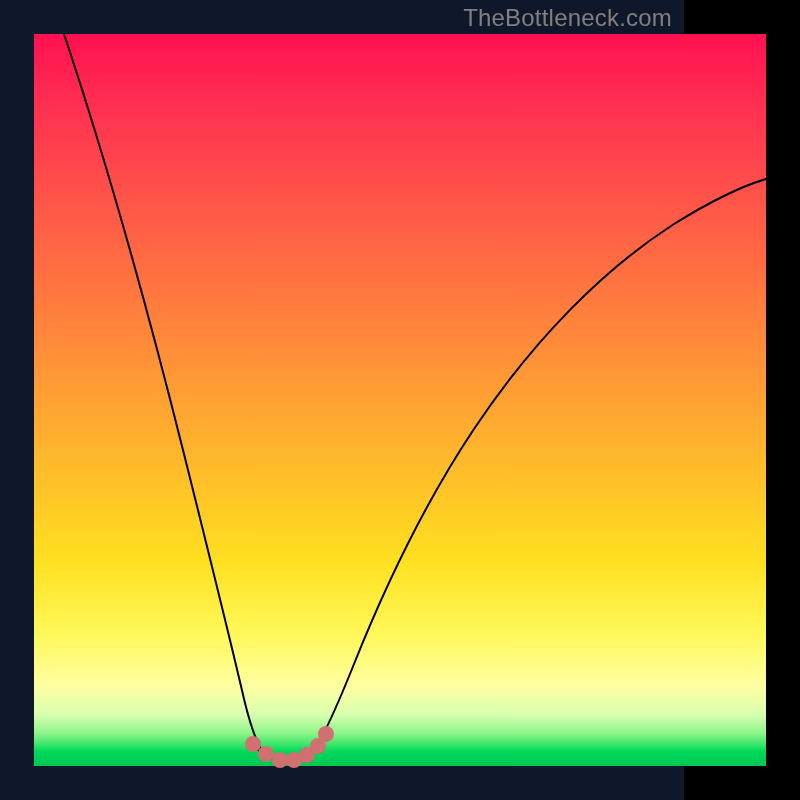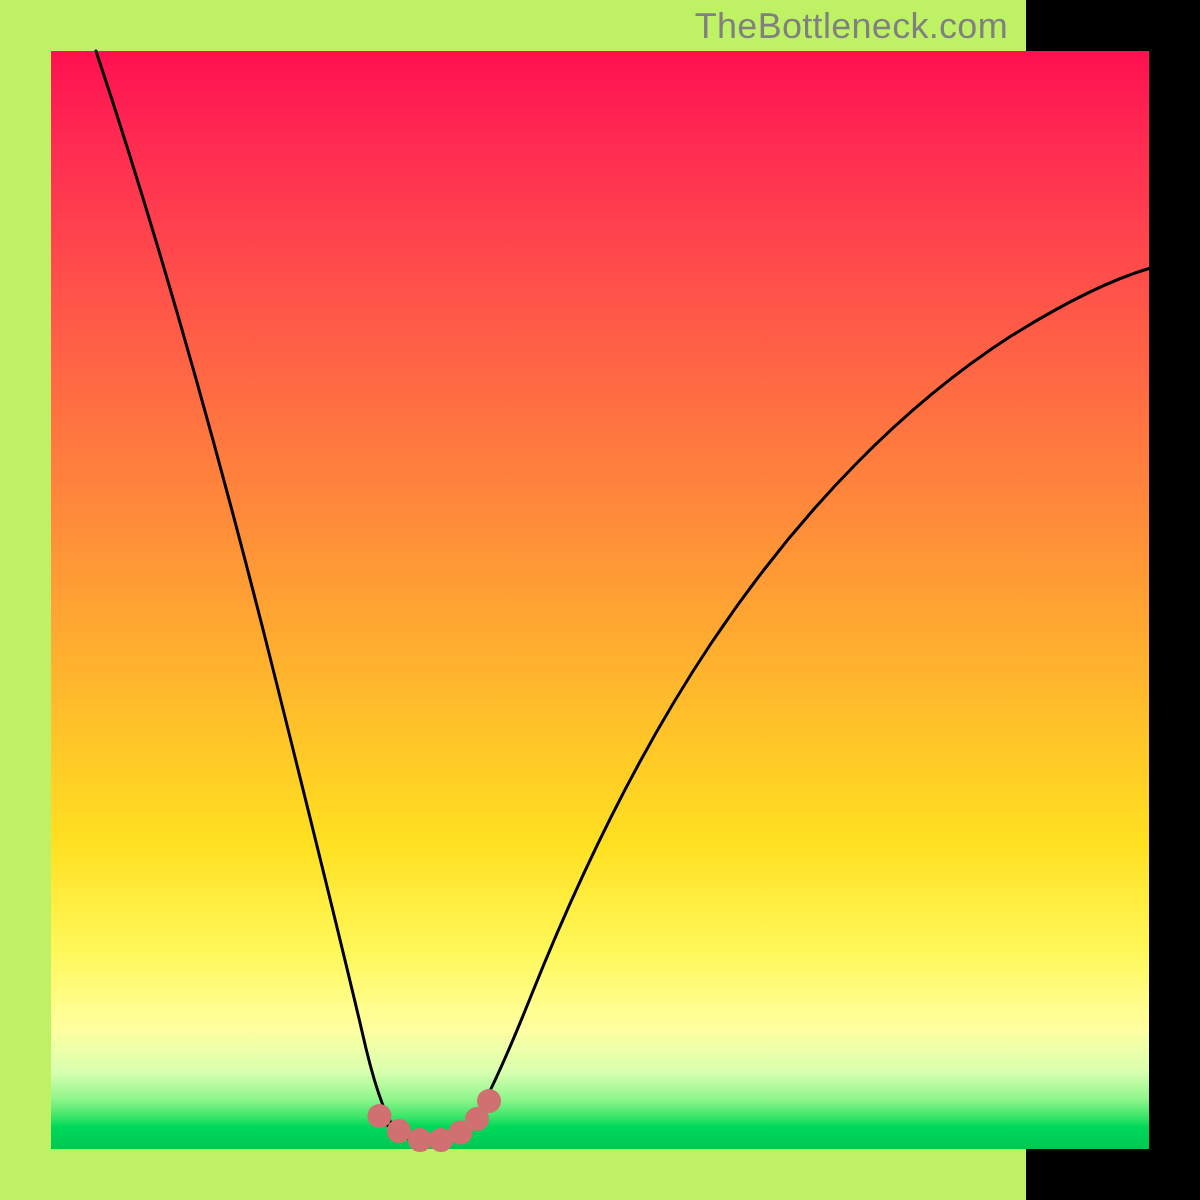--- a/index.html
+++ b/index.html
@@ -10,21 +10,21 @@
     overflow: hidden;
     background: #000;
     font-family: Arial, Helvetica, sans-serif;
   }
   .frame {
     position: absolute;
     left: 0;
     top: 0;
     width: 684px;
     height: 800px;
-    background: #bef264;
+    background: #0f172a;
   }
   .plot {
     position: absolute;
     left: 34px;
     top: 34px;
     width: 732px;
     height: 732px;
     
     background: linear-gradient(
       to bottom,

